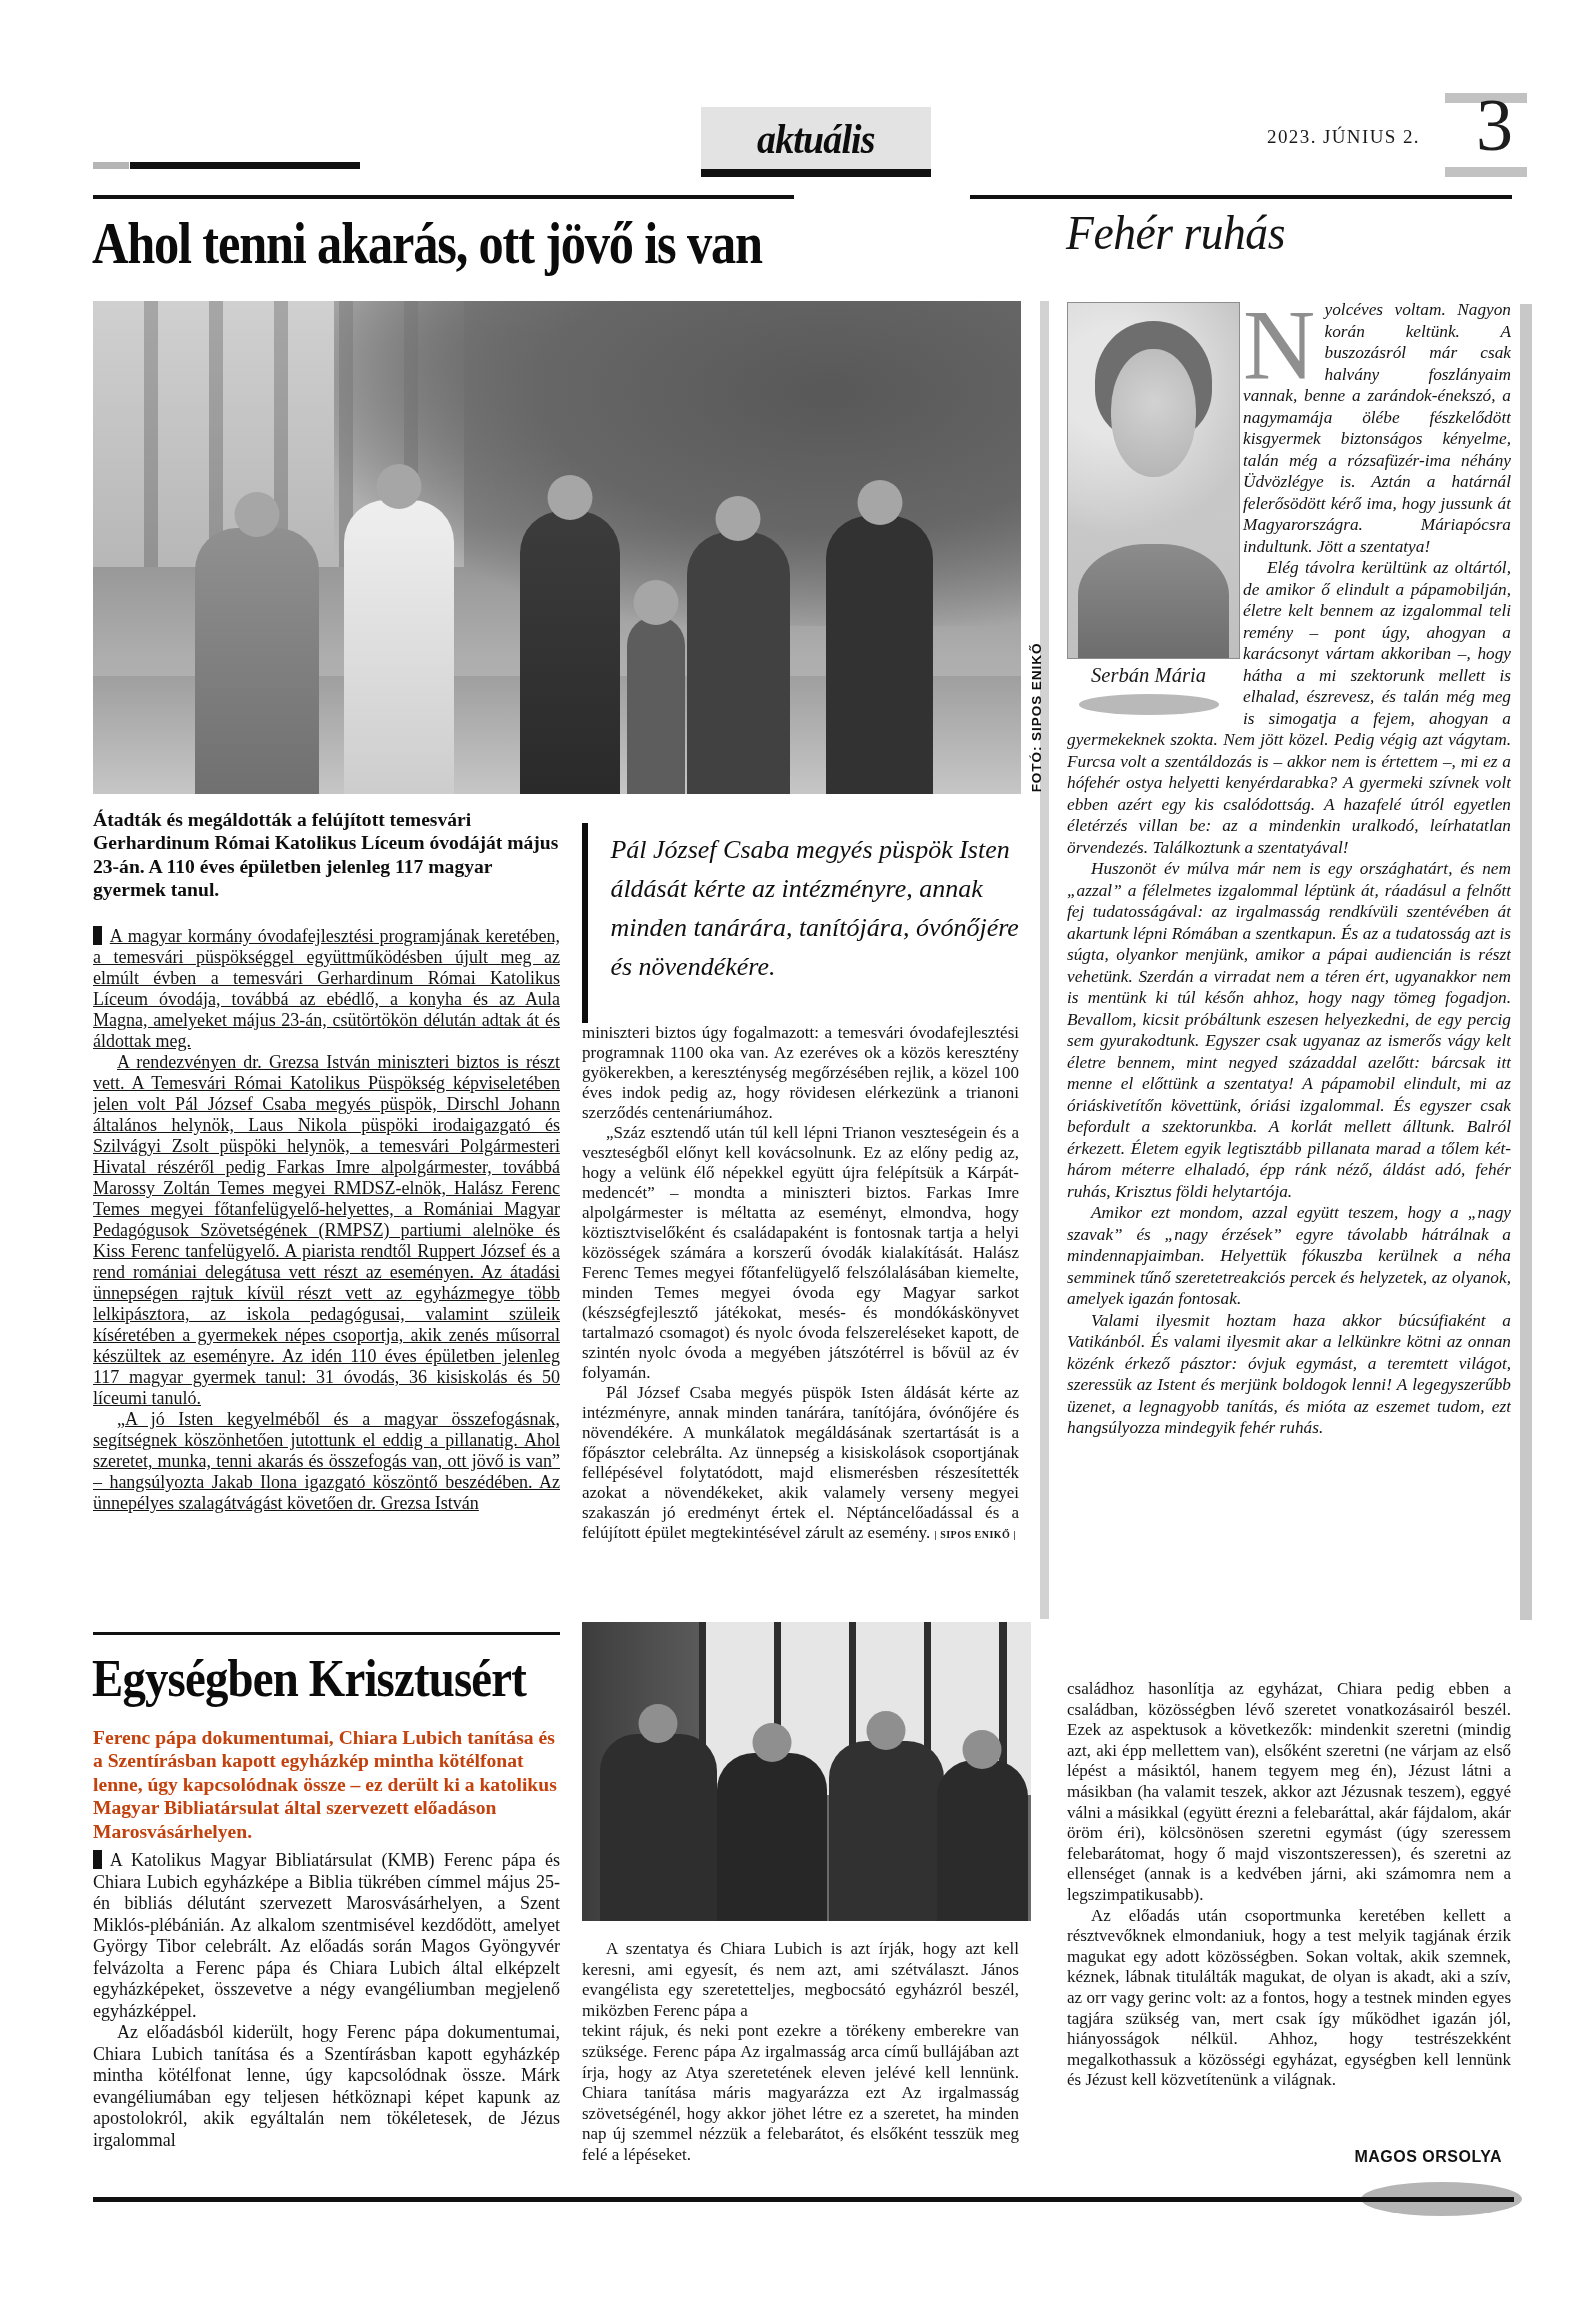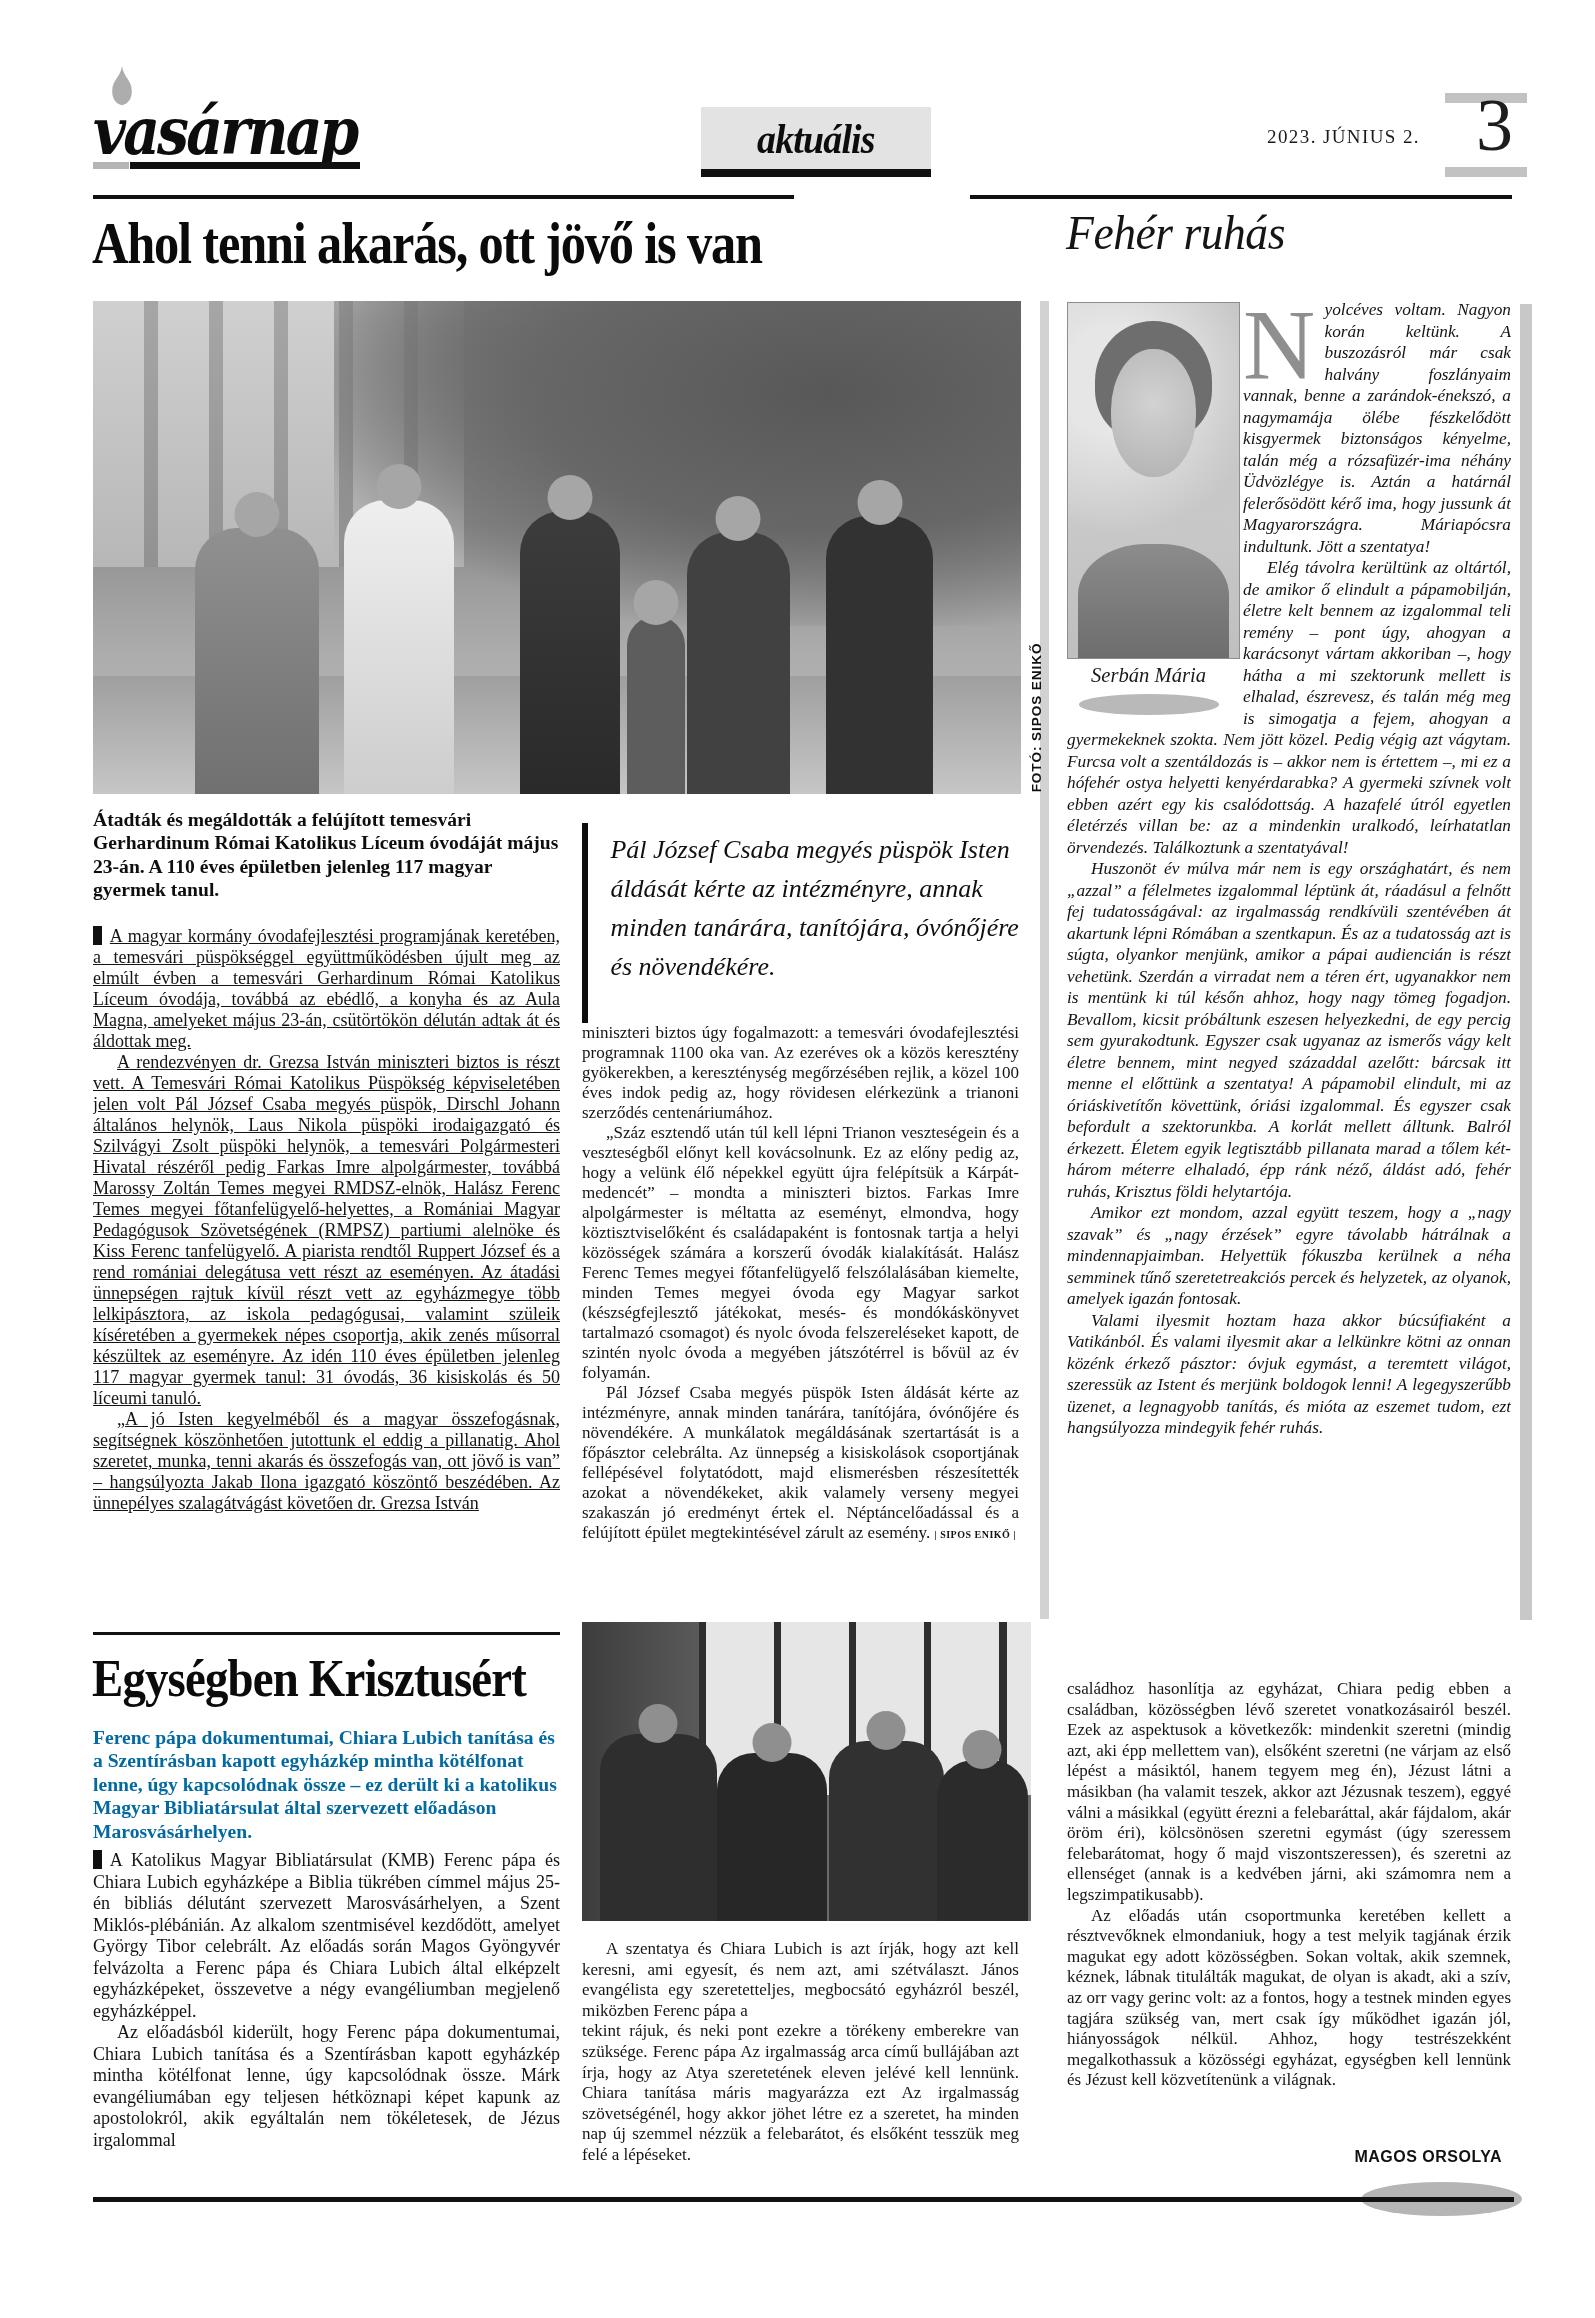--- a/index.html
+++ b/index.html
@@ -135,40 +135,32 @@
     background:radial-gradient(circle at 50% 42%, #d2d2d2, #b1b1b1); border-radius:48%; }
   .pt-body { position:absolute; bottom:0; left:6%; width:88%; height:32%;
     background:linear-gradient(180deg,#8c8c8c,#6d6d6d); border-radius:45% 45% 0 0; }
   .op-author { margin-top:6.5px; text-align:center; font-style:italic; font-size:20.6px; color:#1a1a1a; }
   .op-ellipse { width:140px; height:20.6px; background:#b9b9b9; border-radius:50%; margin:7.5px auto 0 auto; }
   .dropcap { float:left; font-style:normal; font-size:100px; line-height:80px;
     color:#8f8f8f; margin:5.6px 9.3px 0 0; font-family:"Liberation Serif", serif; }
 
   
   .lead-bottom { position:absolute; left:93px; top:1726px; width:472px;
-    font-weight:bold; font-size:19.6px; line-height:23.4px; color:#0369a1; }
+    font-weight:bold; font-size:19.6px; line-height:23.4px; color:#c2410c; }
   .b-left  { left:93px;  top:1850px; width:467px; height:334px; font-size:18px; line-height:21.5px; overflow:hidden; }
   .b-mid   { left:582px; top:1939px; width:437px;  height:245px; font-size:17px; line-height:20.6px; overflow:hidden; }
   .b-right { left:1067px; top:1679px; width:444px;  height:465px; font-size:17px; line-height:20.6px; overflow:hidden; }
   .byline-bottom { position:absolute; left:1067px; top:2148px; width:435px; text-align:right;
     font-family:"Liberation Sans", sans-serif; font-weight:bold; font-size:16px; letter-spacing:0.5px; color:#111; }
 </style>
 </head>
 <body>
 
 <div class="page">
 
-  <div class="logo-wrap">
-    <span class="flame">
-      <svg width="42" height="56" viewBox="0 0 30 40">
-          <path d="M15 0 C14 8 8 10 8 18 C8 24 11 27 15 28 C19 27 22 24 22 18 C22 10 16 8 15 0 Z M15 14 C13 20 11 21 11 26 L19 26 C19 21 17 20 15 14 Z" fill="#adadad"></path>
-        </svg>
-    </span>
-    <span class="logo-text">vasárnap</span>
-  </div>
   <div class="logo-rule-gray"></div>
   <div class="logo-rule-black"></div>
 
   <div class="section-box">
     <span class="section-label">aktuális</span>
   </div>
   <div class="section-rule"></div>
 
   <div class="date-label">2023. JÚNIUS 2.</div>
   <div class="pn-block top"></div>

